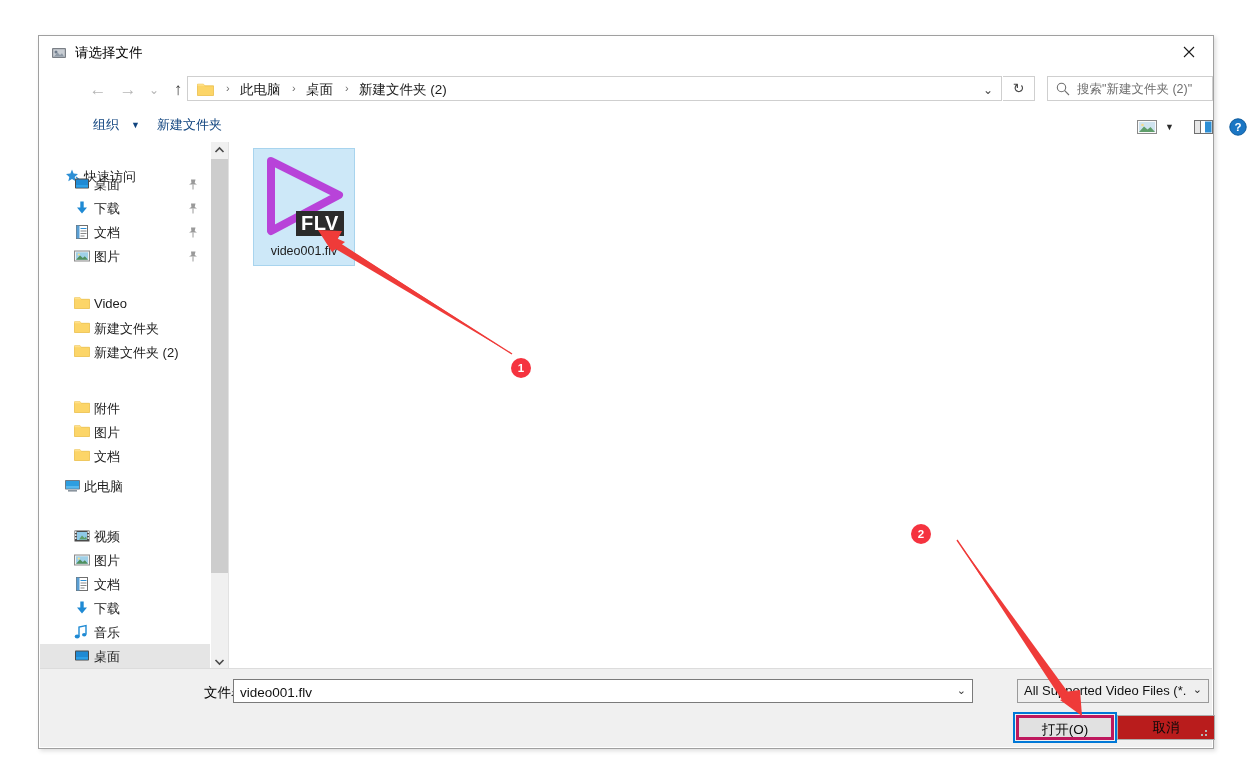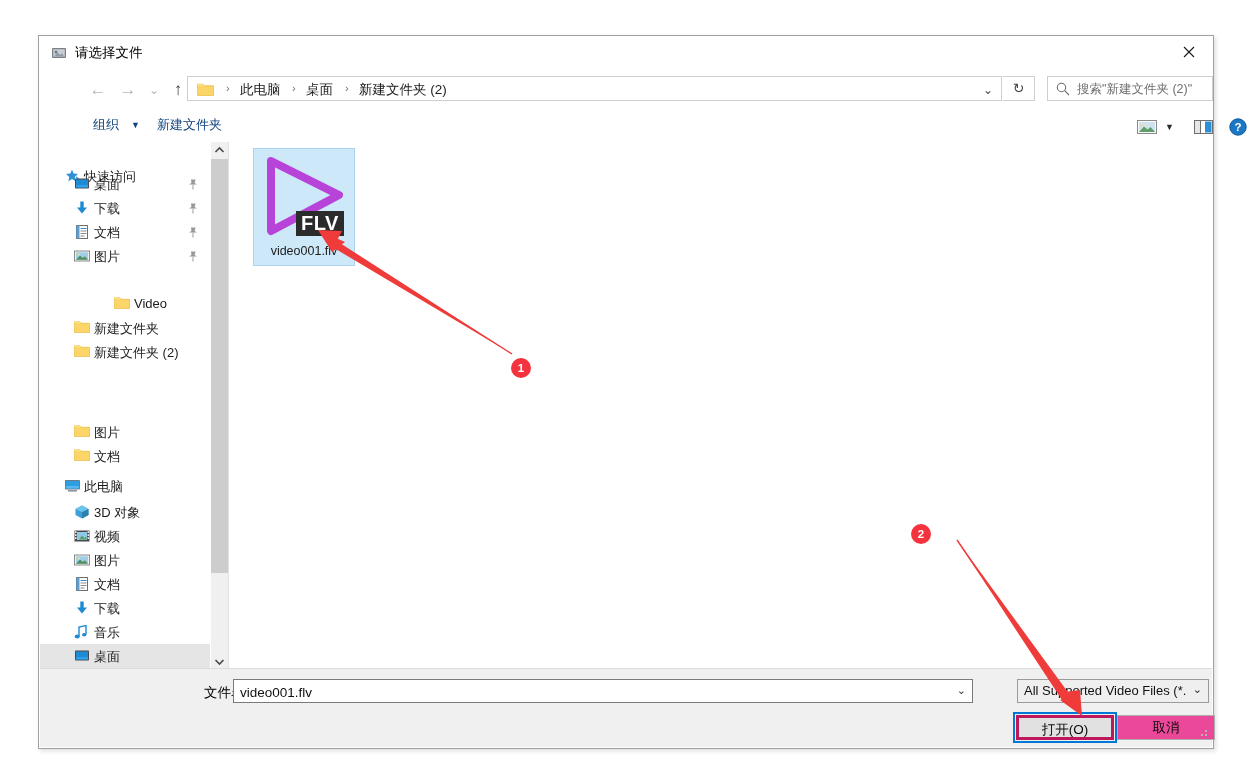--- a/index.html
+++ b/index.html
@@ -183,21 +183,21 @@
     border: 1px solid #9a9a9a; background:#efefef; box-sizing:border-box;
   }
   .filter-combo .ftxt {
     position:absolute; left: 6px; top: 3px; font-size: 13px; color:#111;
     white-space:nowrap; overflow:hidden; width: 168px;
   }
   .filter-combo .fcaret { position:absolute; right: 6px; top: 3px; font-size:11px; color:#2b2b2b; }
 
   .btn {
     position:absolute; height: 25px; width: 98px;
-    border: 1px solid #adadad; background: #ec4899;
+    border: 1px solid #adadad; background: #b91c1c;
     font-size: 13.5px; color:#0a0a0a; text-align:center; line-height:23px;
     box-sizing:border-box;
   }
   .btn-open { left: 976px; top: 46px; border: 3px solid #be185d; background:#e1e1e1; }
   .btn-open-focus {
     position:absolute; left: 973px; top: 43px; width: 104px; height: 31px;
     border: 2px solid #0078d7; box-sizing:border-box;
   }
   .btn-cancel { left: 1077px; top: 46px; }
 
@@ -364,40 +364,47 @@
                 <rect x="2" y="4.3" width="12" height="7.4" fill="#9fd0e8"></rect>
                 <circle cx="4.8" cy="6.5" r="1.1" fill="#f5e08a"></circle>
                 <path d="M2 11.7 L6 7.5 L8.8 10 L10.8 8.3 L14 11.7 Z" fill="#4f8f5e"></path>
               </svg></span>
             <span class="ti-label" style="left: 54px;">图片</span>
             <span class="ti-pin"><svg width="10" height="11" viewBox="0 0 10 11">
                 <path d="M3 0.5 L7.5 0.5 L6.7 4 L9 5.6 L1 5.6 L3.4 4 Z" fill="#9a9a9a"></path>
                 <path d="M5 5.6 V10.5" stroke="#9a9a9a" stroke-width="1"></path>
               </svg></span>
           </div>
-          <div class="tree-item" style="top: 150px; margin-left: 40px;">
+          <div class="tree-item" style="top: 150px;">
             <span class="ti-icon" style="left: 34px;"><svg width="16" height="14" viewBox="0 0 16 14">
                 <path d="M0.5 1.8 h5.6 l1.2 1.5 h8.2 v9.2 h-15 z" fill="#fcd568" stroke="#e8b93c" stroke-width="0.7"></path>
                 <path d="M0.5 1.8 h5.6 l1.2 1.5 h-6.8 z" fill="#ffe08a"></path>
               </svg></span>
             <span class="ti-label" style="left: 54px;">Video</span>
           </div>
           <div class="tree-item" style="top: 174px;">
             <span class="ti-icon" style="left: 34px;"><svg width="16" height="14" viewBox="0 0 16 14">
                 <path d="M0.5 1.8 h5.6 l1.2 1.5 h8.2 v9.2 h-15 z" fill="#fcd568" stroke="#e8b93c" stroke-width="0.7"></path>
                 <path d="M0.5 1.8 h5.6 l1.2 1.5 h-6.8 z" fill="#ffe08a"></path>
               </svg></span>
             <span class="ti-label" style="left: 54px;">新建文件夹</span>
           </div>
           <div class="tree-item" style="top: 198px;">
             <span class="ti-icon" style="left: 34px;"><svg width="16" height="14" viewBox="0 0 16 14">
                 <path d="M0.5 1.8 h5.6 l1.2 1.5 h8.2 v9.2 h-15 z" fill="#fcd568" stroke="#e8b93c" stroke-width="0.7"></path>
                 <path d="M0.5 1.8 h5.6 l1.2 1.5 h-6.8 z" fill="#ffe08a"></path>
               </svg></span>
             <span class="ti-label" style="left: 54px;">新建文件夹 (2)</span>
+          </div>
+          <div class="tree-item" style="top: 254px;">
+            <span class="ti-icon" style="left: 34px;"><svg width="16" height="14" viewBox="0 0 16 14">
+                <path d="M0.5 1.8 h5.6 l1.2 1.5 h8.2 v9.2 h-15 z" fill="#fcd568" stroke="#e8b93c" stroke-width="0.7"></path>
+                <path d="M0.5 1.8 h5.6 l1.2 1.5 h-6.8 z" fill="#ffe08a"></path>
+              </svg></span>
+            <span class="ti-label" style="left: 54px;">附件</span>
           </div>
           <div class="tree-item" style="top: 278px;">
             <span class="ti-icon" style="left: 34px;"><svg width="16" height="14" viewBox="0 0 16 14">
                 <path d="M0.5 1.8 h5.6 l1.2 1.5 h8.2 v9.2 h-15 z" fill="#fcd568" stroke="#e8b93c" stroke-width="0.7"></path>
                 <path d="M0.5 1.8 h5.6 l1.2 1.5 h-6.8 z" fill="#ffe08a"></path>
               </svg></span>
             <span class="ti-label" style="left: 54px;">图片</span>
           </div>
           <div class="tree-item" style="top: 302px;">
             <span class="ti-icon" style="left: 34px;"><svg width="16" height="14" viewBox="0 0 16 14">
@@ -407,28 +414,20 @@
             <span class="ti-label" style="left: 54px;">文档</span>
           </div>
           <div class="tree-item" style="top: 332px;">
             <span class="ti-icon" style="left: 24px;"><svg width="17" height="15" viewBox="0 0 17 15">
                 <rect x="1" y="2" width="15" height="9.5" rx="0.7" fill="#6f7b86"></rect>
                 <rect x="2" y="3" width="13" height="7.5" fill="#2d9ee0"></rect>
                 <path d="M2 8 h13 v2.5 h-13 z" fill="#56b8ee"></path>
                 <rect x="4" y="12" width="9" height="1.6" fill="#8a949e"></rect>
               </svg></span>
             <span class="ti-label" style="left: 44px;">此电脑</span>
-          </div>
-          <div class="tree-item" style="top: 358px;">
-            <span class="ti-icon" style="left: 34px;"><svg width="16" height="16" viewBox="0 0 16 16">
-                <path d="M8 1.5 L14.5 5 L14.5 11 L8 14.5 L1.5 11 L1.5 5 Z" fill="#3aa0d8"></path>
-                <path d="M8 1.5 L14.5 5 L8 8.2 L1.5 5 Z" fill="#6dc4ea"></path>
-                <path d="M8 8.2 L14.5 5 L14.5 11 L8 14.5 Z" fill="#2d7fae"></path>
-              </svg></span>
-            <span class="ti-label" style="left: 54px;">3D 对象</span>
           </div>
           <div class="tree-item" style="top: 382px;">
             <span class="ti-icon" style="left: 34px;"><svg width="16" height="16" viewBox="0 0 16 16">
                 <rect x="0.5" y="2.5" width="15" height="11" fill="#4a4a4a"></rect>
                 <rect x="3" y="4" width="10" height="8" fill="#8ec9e8"></rect>
                 <path d="M5 11.5 L8 7.5 L10.5 10 L12 8.5 L13 11.5 Z" fill="#5f9e6a"></path>
                 <rect x="1" y="3.3" width="1.5" height="1.6" fill="#fff"></rect>
                 <rect x="1" y="6.3" width="1.5" height="1.6" fill="#fff"></rect>
                 <rect x="1" y="9.3" width="1.5" height="1.6" fill="#fff"></rect>
                 <rect x="13.5" y="3.3" width="1.5" height="1.6" fill="#fff"></rect>

